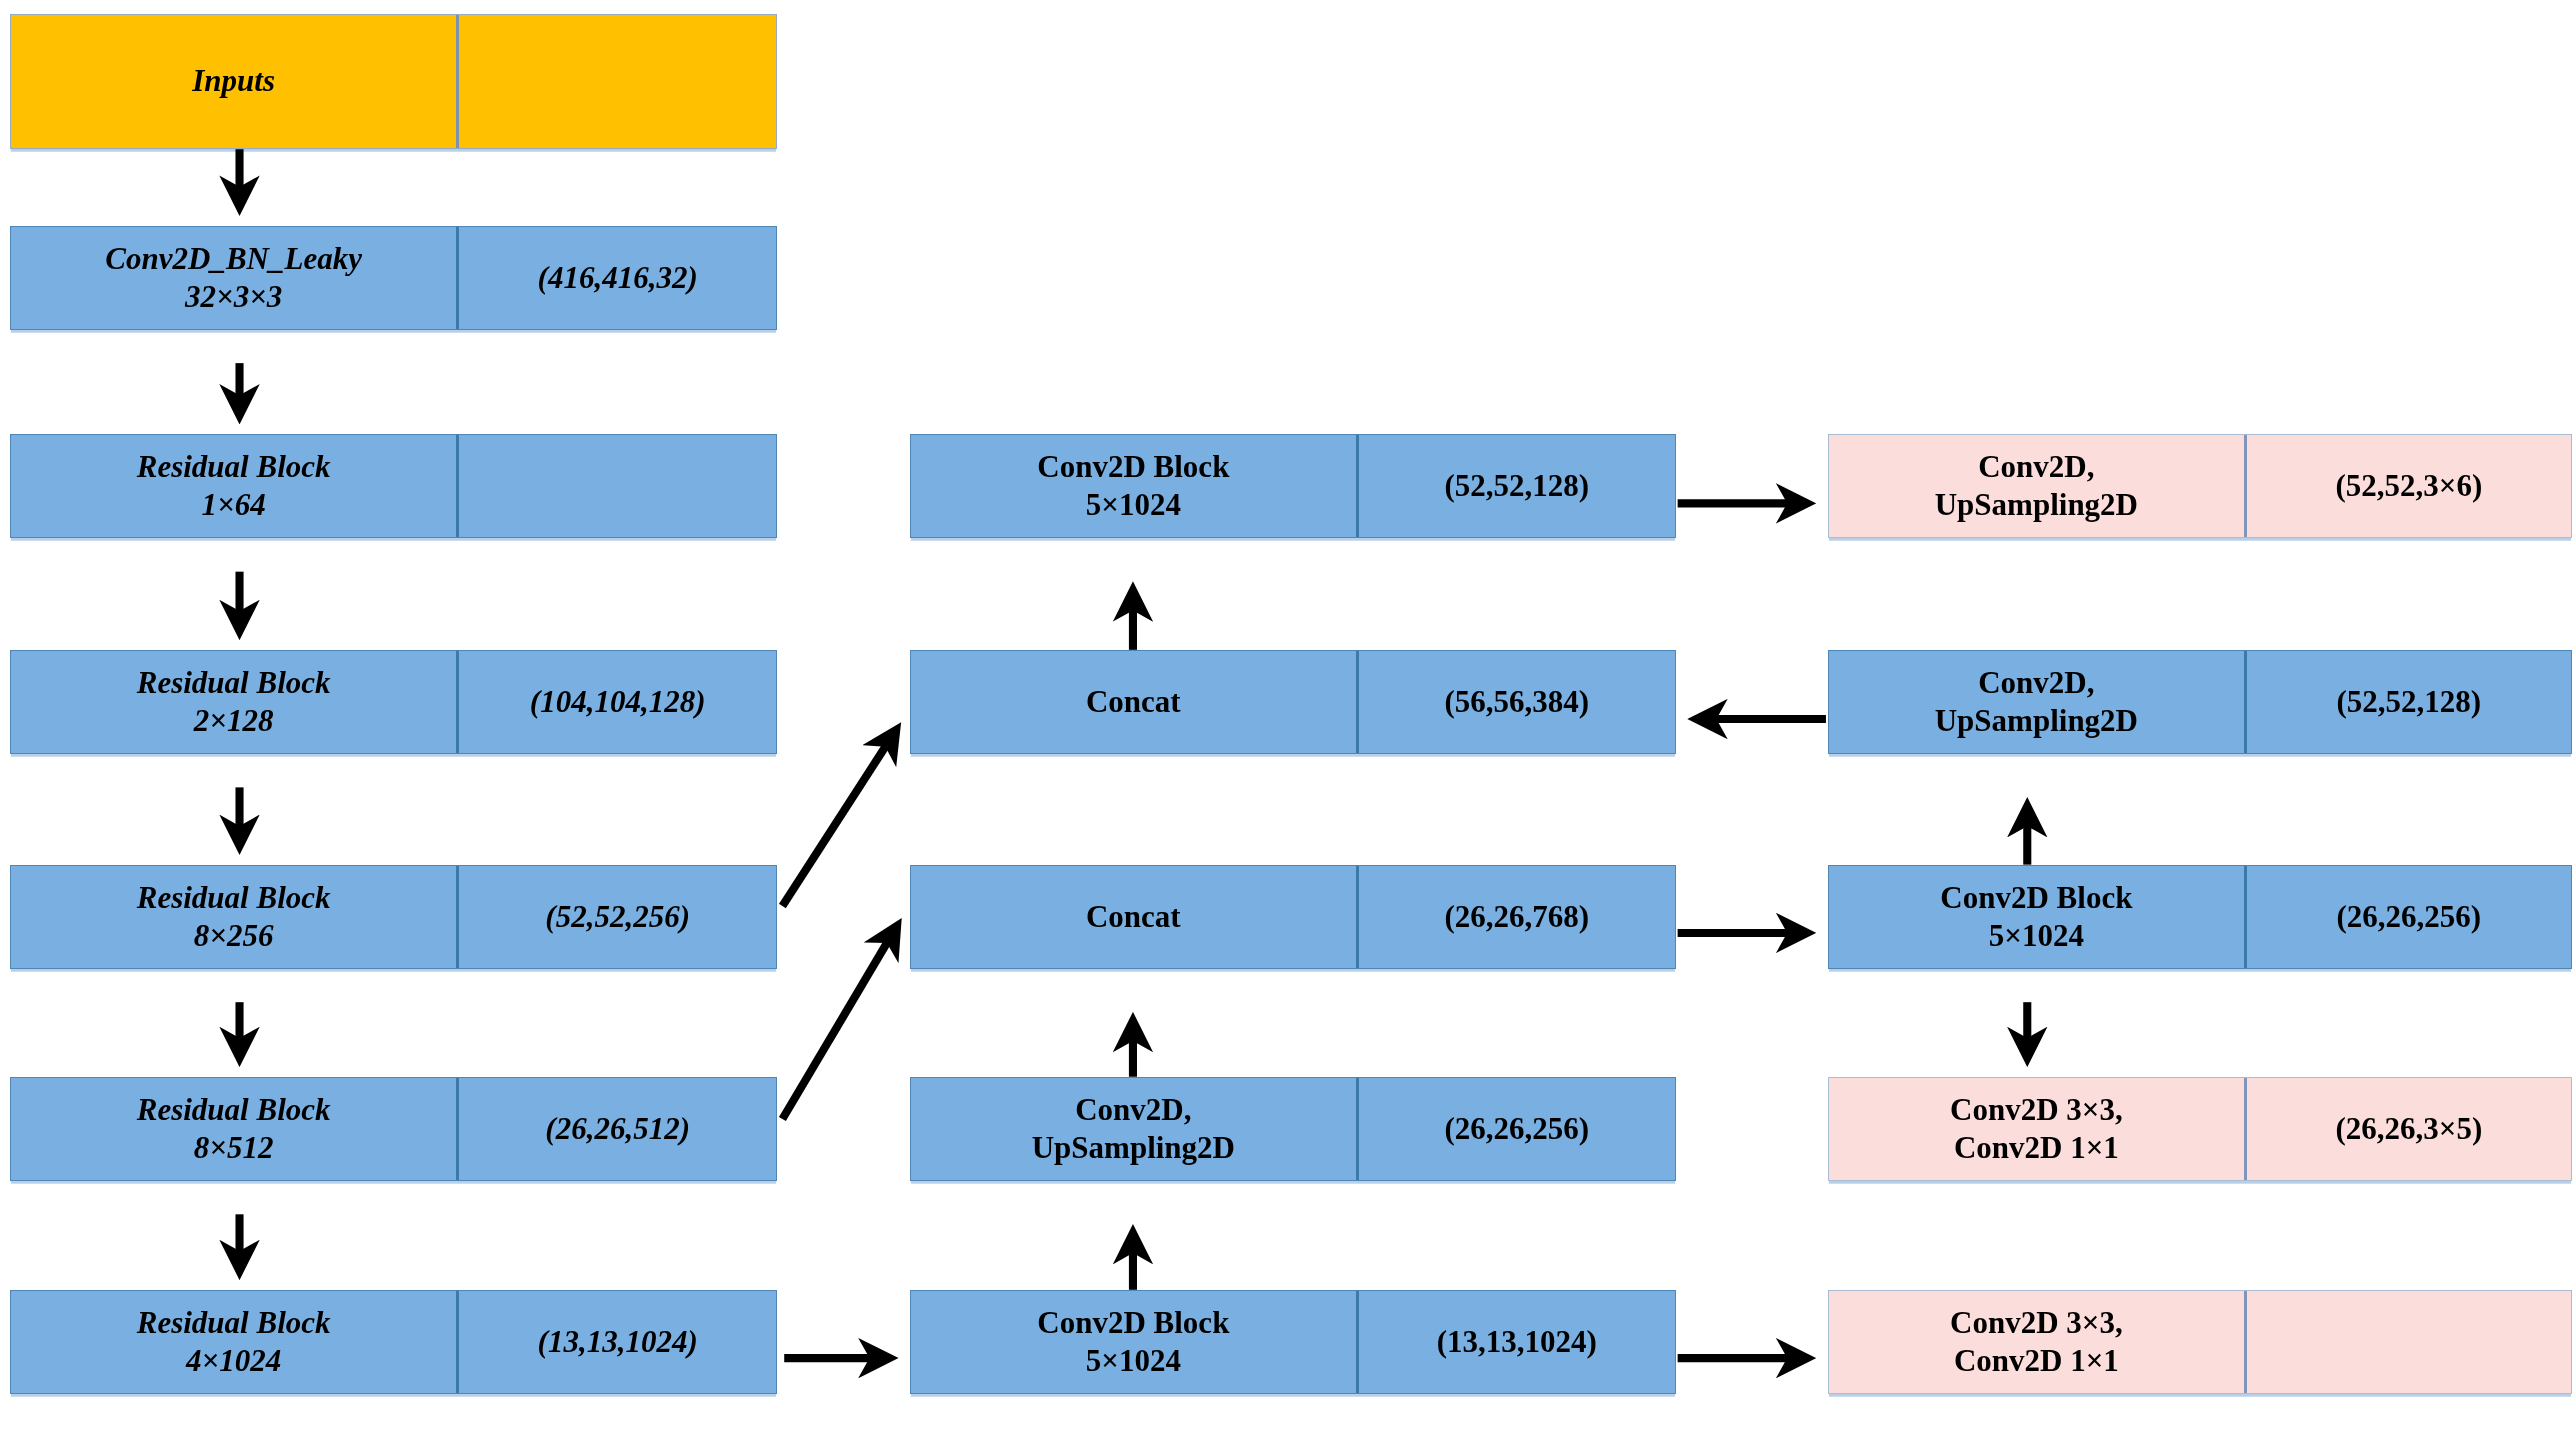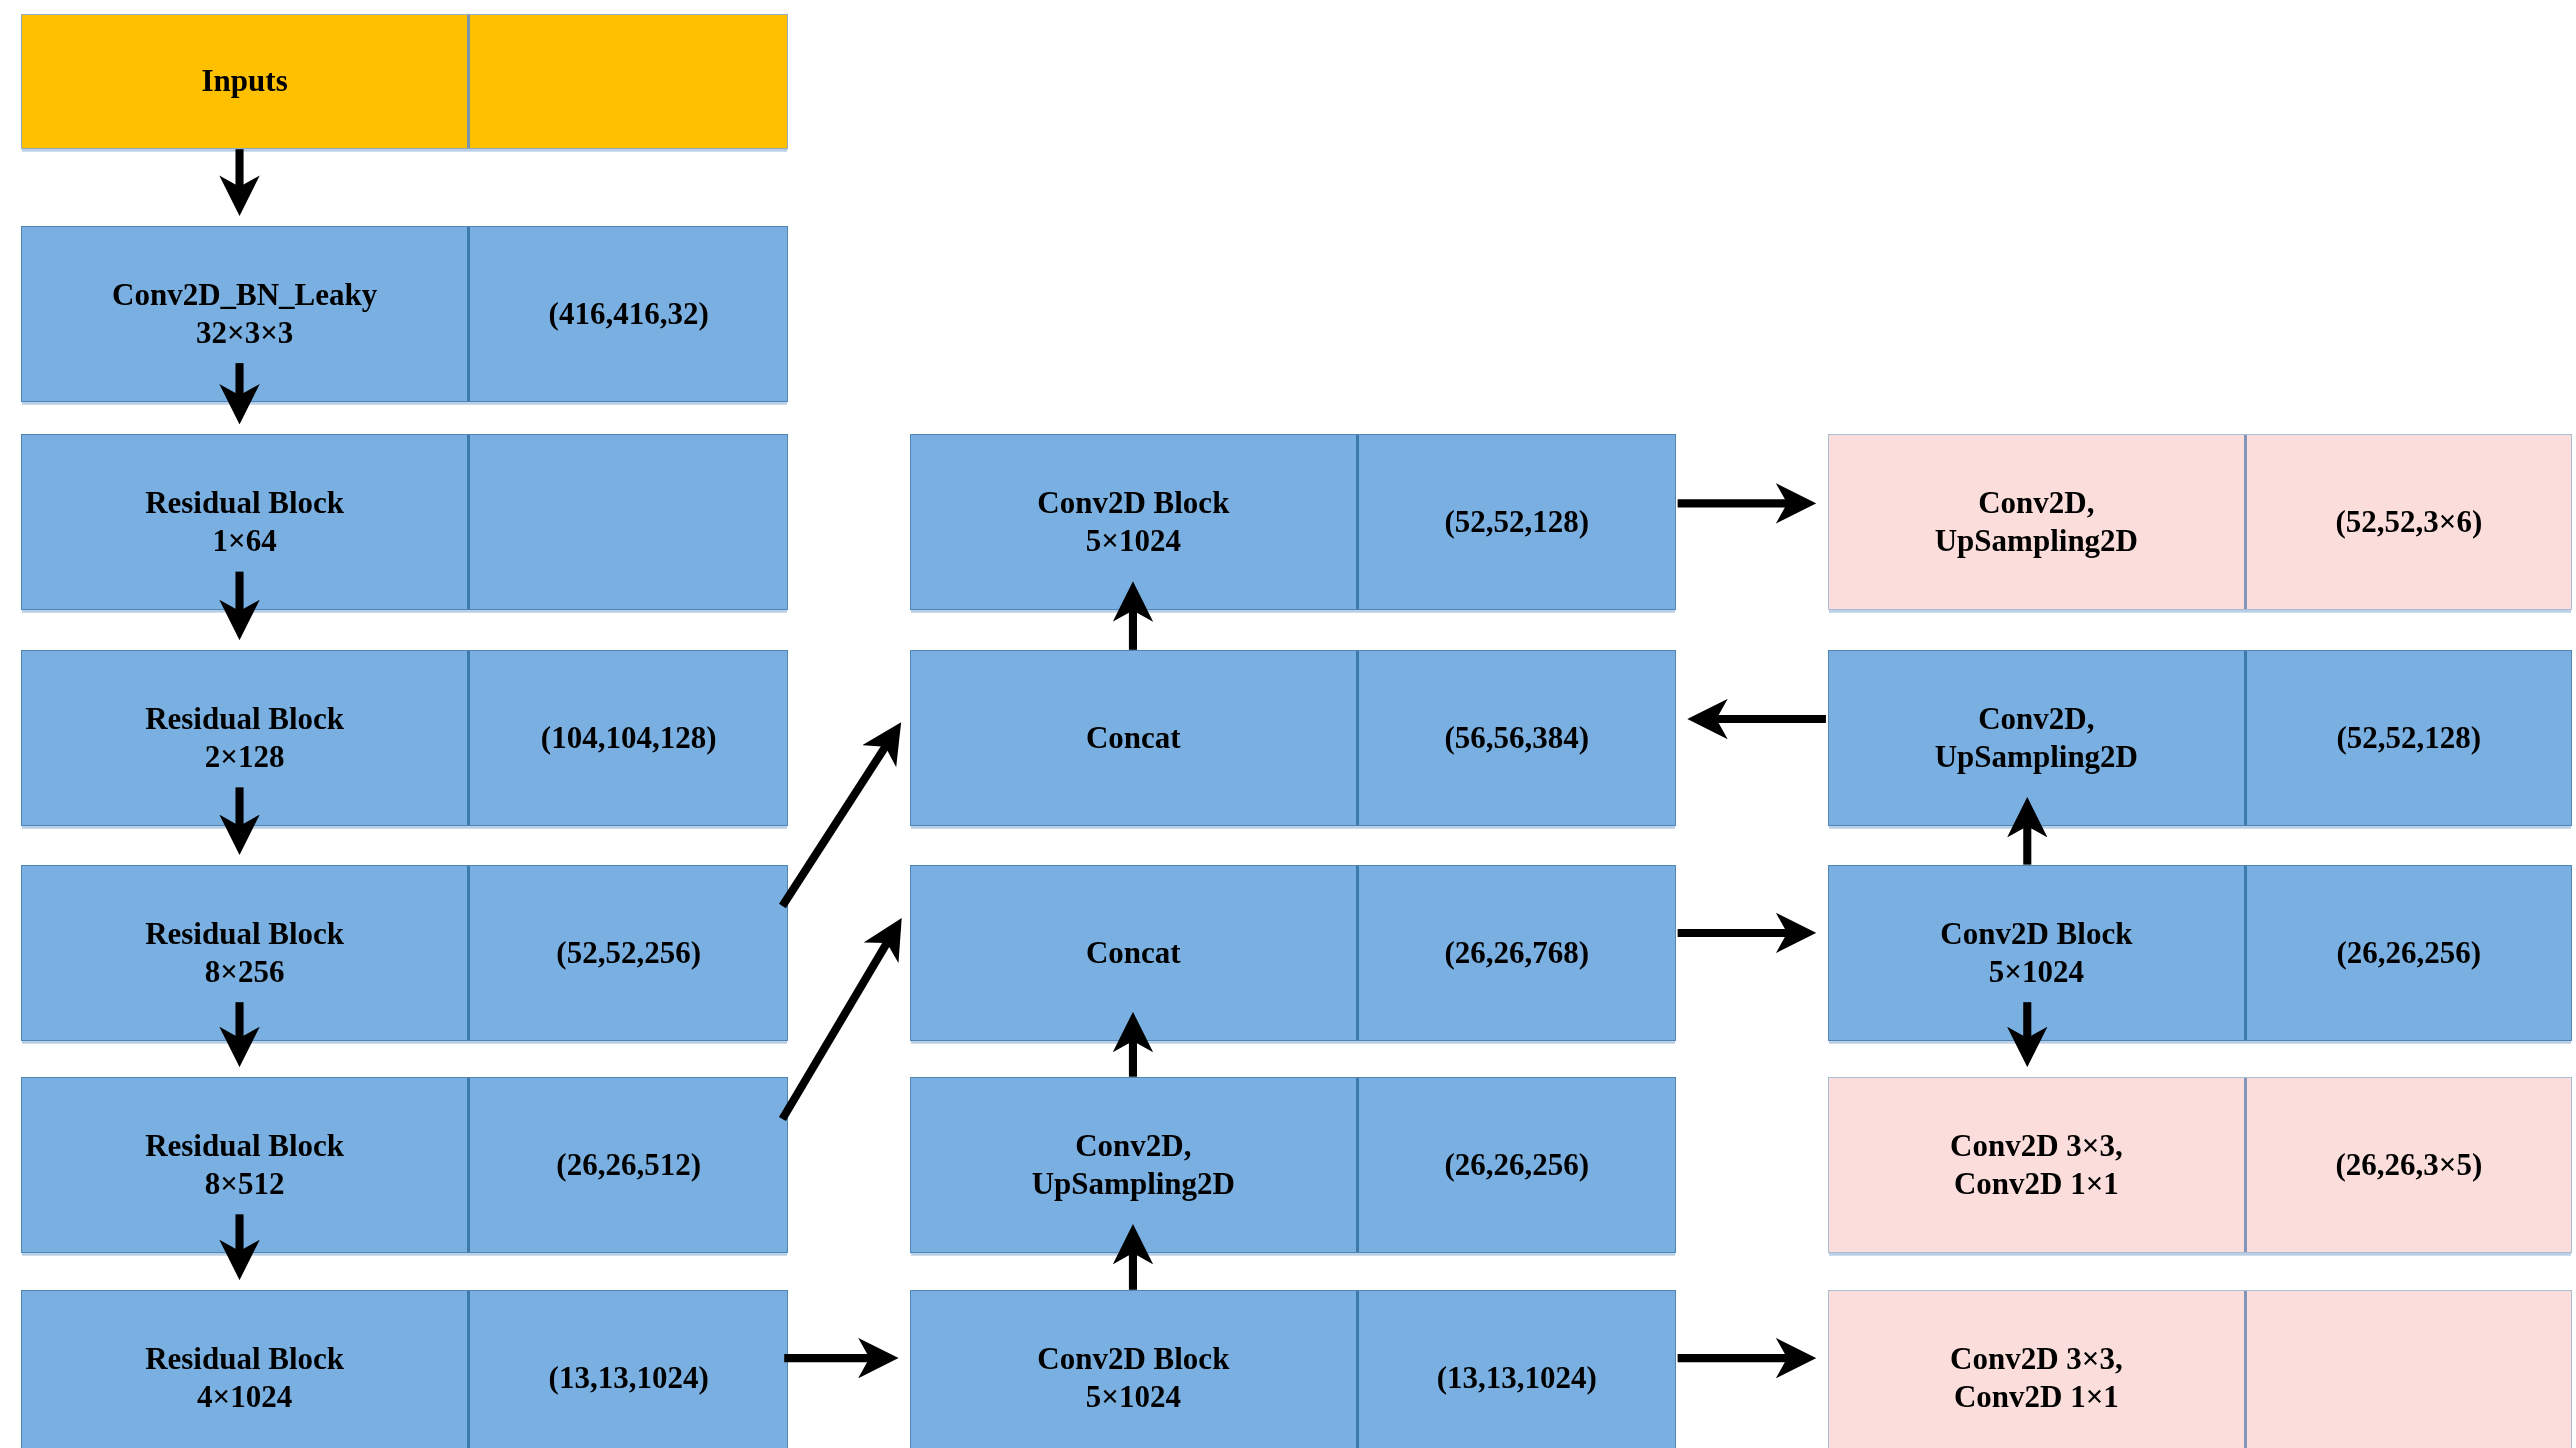--- a/index.html
+++ b/index.html
@@ -5,21 +5,21 @@
   html,body{margin:0;padding:0;background:#ffffff;}
   #canvas{
     position:relative;
     width:2576px;height:1448px;
     background:#ffffff;
     overflow:hidden;
     font-family:"Liberation Serif", serif;
   }
   .block{
     position:absolute;
-    height:176px;
+    height:104px;
     box-sizing:border-box;
     display:flex;
     font-weight:bold;
     font-size:31px;
     line-height:1.22;
     color:#000000;
     box-shadow:0 3.6px 0 -0.9px #b9cfe6;
   }
   .cell{
     box-sizing:border-box;
@@ -27,21 +27,21 @@
     flex-direction:column;
     align-items:center;
     justify-content:center;
     text-align:center;
     padding:3.6px 9px;
   }
   .line:empty{display:none;}
   .name{border-right-width:3.6px;border-right-style:solid;}
   .dims{flex:1;}
   
-  .c-l{left:21px;width:767px;}
+  .c-l{left:10px;width:767px;font-style:italic;}
   .c-m{left:910px;width:766px;}
   .c-r{left:1828px;width:744px;}
   .c-l .name,.c-m .name{flex:0 0 58.6%;}
   .c-r .name{flex:0 0 56.3%;}
   
   .r1{top:13.5px;height:135px;}
   .r2{top:226px;}
   .r3{top:434px;}
   .r4{top:650px;}
   .r5{top:865px;}

